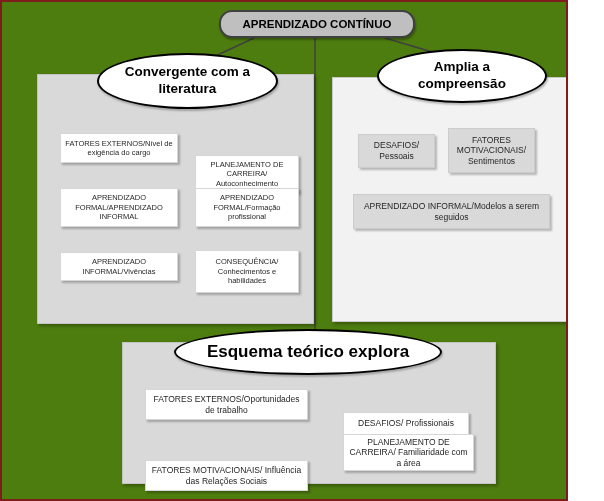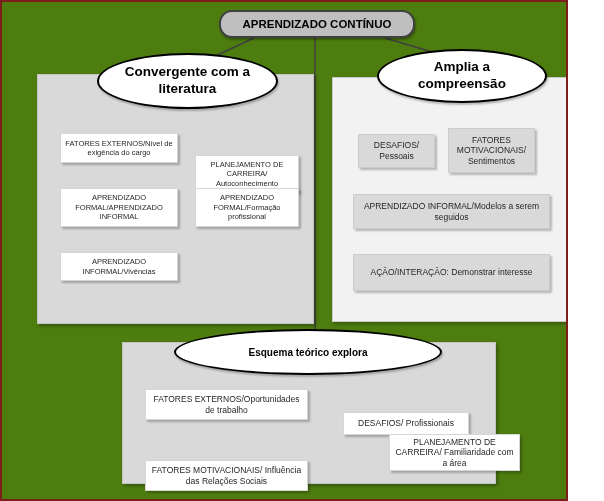--- a/index.html
+++ b/index.html
@@ -32,26 +32,26 @@
   
   .panel-right{left:330px;top:75px;width:245px;height:243px;}
   .ellipse-right{left:375px;top:47px;width:170px;height:54px;font-size:13.5px;line-height:1.25;padding:0 16px;}
   .panel-right .item{font-size:8.5px;}
   .ri0{left:25px;top:56px;width:77px;height:34px;}
   .ri1{left:115px;top:50px;width:87px;height:45px;}
   .ri2{left:20px;top:116px;width:197px;height:35px;}
   .ri3{left:20px;top:176px;width:197px;height:37px;}
   
   .panel-bottom{left:120px;top:340px;width:372px;height:140px;}
-  .ellipse-bottom{left:172px;top:327px;width:268px;height:46px;font-size:10px;}
+  .ellipse-bottom{left:172px;top:327px;width:268px;height:46px;font-size:17px;}
   .panel-bottom .item{font-size:8.5px;}
   .bi0{left:22px;top:46px;width:163px;height:31px;}
   .bi1{left:220px;top:50px;width:126px;height:23px;margin-top:19px;}
   .bi2{left:22px;top:95px;width:163px;height:31px;margin-top:22px;}
-  .bi3{left:220px;top:91px;width:131px;height:37px;margin-left:46px;}
+  .bi3{left:220px;top:91px;width:131px;height:37px;}
   .root-pos{left:217px;top:8px;width:196px;height:28px;}
 </style>
 </head>
 <body>
 
 <div id="canvas">
 
   <svg id="connectors" width="604" height="501" viewBox="0 0 604 501">
     <line x1="252" y1="36" x2="207" y2="57" stroke="#404040" stroke-width="1.5"></line>
     <line x1="383" y1="36" x2="437" y2="52" stroke="#404040" stroke-width="1.5"></line>
@@ -61,30 +61,30 @@
   <div class="root-node root-pos">
     <span>APRENDIZADO CONTÍNUO</span>
   </div>
 
   <div class="panel panel-gray panel-left">
     <div class="item item-white li0">FATORES EXTERNOS/Nível de exigência do cargo</div>
     <div class="item item-white li1">PLANEJAMENTO DE CARREIRA/ Autoconhecimento</div>
     <div class="item item-white li2">APRENDIZADO FORMAL/APRENDIZADO INFORMAL</div>
     <div class="item item-white li4">APRENDIZADO INFORMAL/Vivências</div>
     <div class="item item-white li3">APRENDIZADO FORMAL/Formação profissional</div>
+    <div class="item item-white li5">CONSEQUÊNCIA/ Conhecimentos e habilidades</div>
   </div>
   <div class="ellipse ellipse-left">
     <span>Convergente com a literatura</span>
   </div>
 
   <div class="panel panel-light panel-right">
     <div class="item item-gray ri0">DESAFIOS/ Pessoais</div>
     <div class="item item-gray ri1">FATORES MOTIVACIONAIS/ Sentimentos</div>
     <div class="item item-gray ri2">APRENDIZADO INFORMAL/Modelos a serem seguidos</div>
-    <div class="item item-gray ri3">AÇÃO/INTERAÇÃO: Demonstrar interesse</div>
   </div>
   <div class="ellipse ellipse-right">
     <span>Amplia a compreensão</span>
   </div>
 
   <div class="panel panel-gray panel-bottom">
     <div class="item item-white bi0">FATORES EXTERNOS/Oportunidades de trabalho</div>
     <div class="item item-white bi1">DESAFIOS/ Profissionais</div>
     <div class="item item-white bi2">FATORES MOTIVACIONAIS/ Influência das Relações Sociais</div>
     <div class="item item-white bi3">PLANEJAMENTO DE CARREIRA/ Familiaridade com a área</div>

